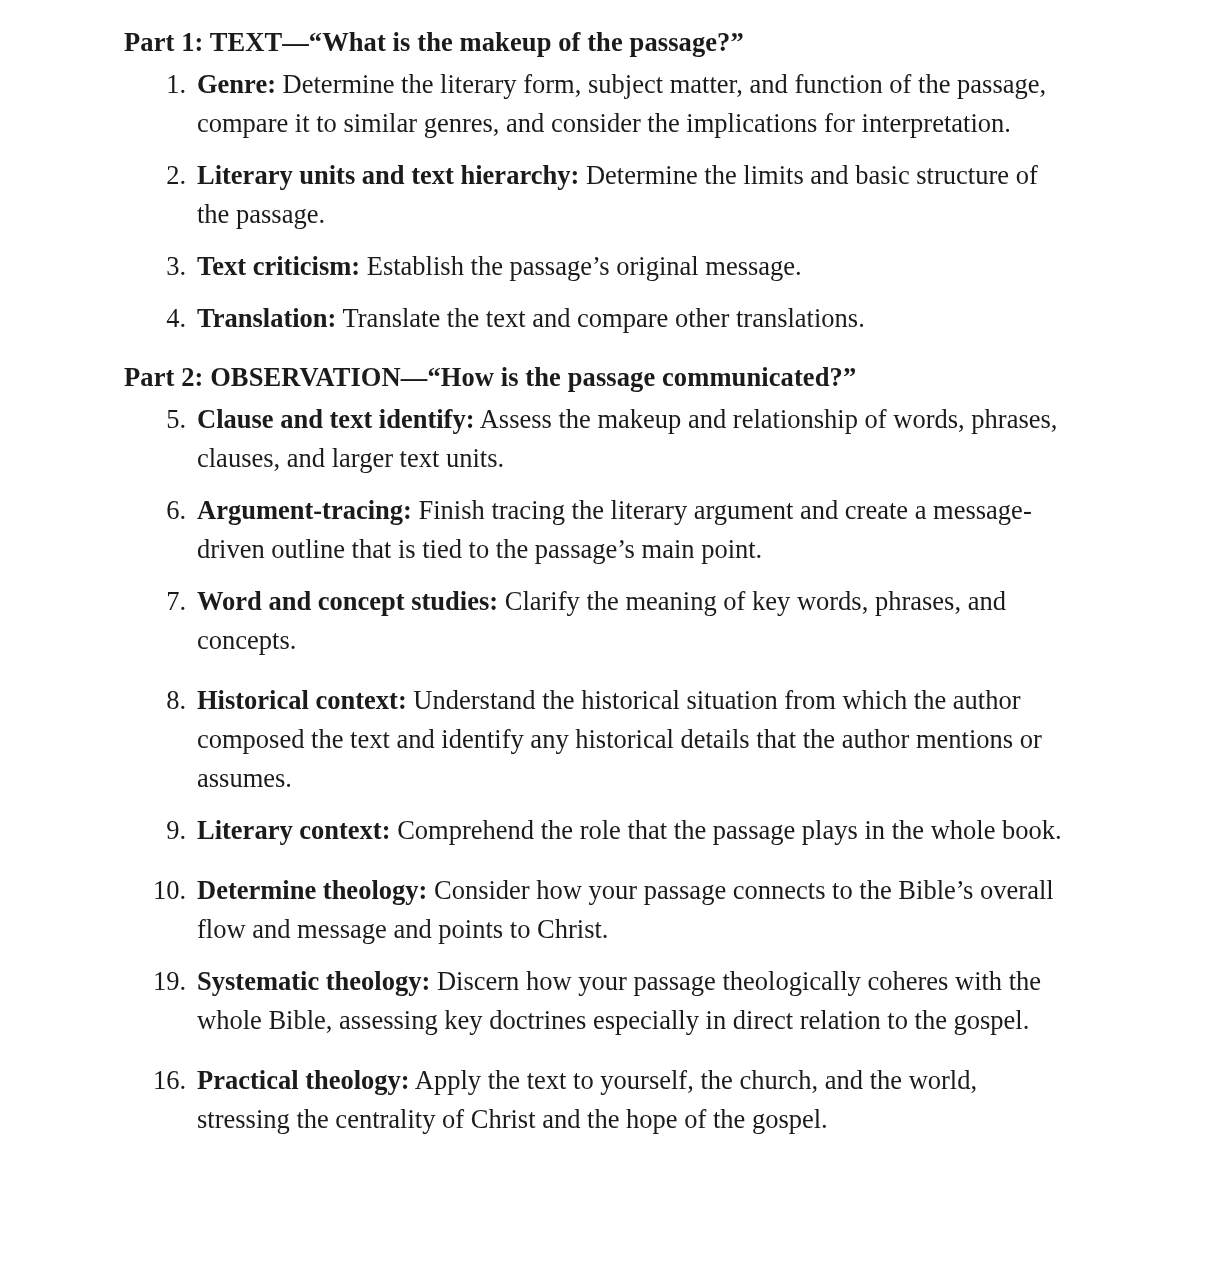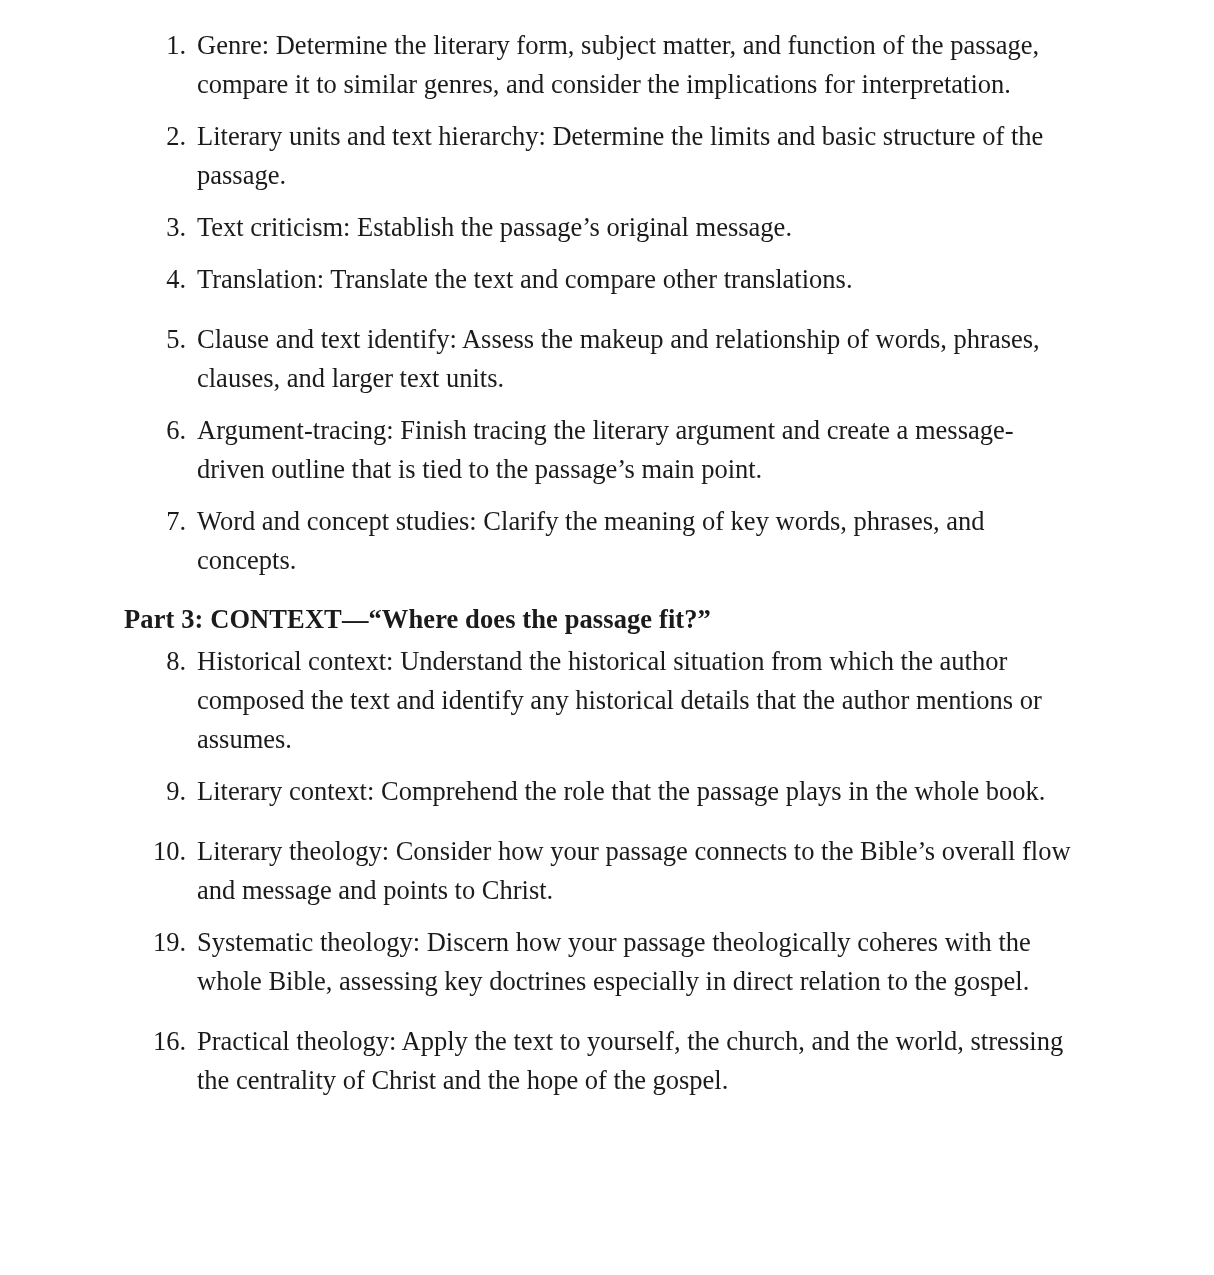--- a/index.html
+++ b/index.html
@@ -73,82 +73,83 @@
     line-height: 39px;
   }
 
   .step-text {
     display: block;
     text-align: left;
     hyphens: none;
   }
 
   .step-label {
-    font-weight: normal;
+    font-weight: bold;
   }
 </style>
 </head>
 <body>
 
 <div id="page">
   <div class="doc-body">
       <section class="part-block">
+        <h2 class="part-heading">Part 1: TEXT—“What is the makeup of the passage?”</h2>
         <ul class="step-list">
           <li class="step-item">
             <span class="step-num">1.</span>
             <span class="step-text"><span class="step-label">Genre:</span><span class="step-desc"> Determine the literary form, subject matter, and function of the passage, compare it to similar genres, and consider the implications for interpretation.</span></span>
           </li>
           <li class="step-item">
             <span class="step-num">2.</span>
             <span class="step-text"><span class="step-label">Literary units and text hierarchy:</span><span class="step-desc"> Determine the limits and basic structure of the passage.</span></span>
           </li>
           <li class="step-item">
             <span class="step-num">3.</span>
             <span class="step-text"><span class="step-label">Text criticism:</span><span class="step-desc"> Establish the passage’s original message.</span></span>
           </li>
           <li class="step-item">
             <span class="step-num">4.</span>
             <span class="step-text"><span class="step-label">Translation:</span><span class="step-desc"> Translate the text and compare other translations.</span></span>
           </li>
         </ul>
       </section>
       <section class="part-block">
+        <h2 class="part-heading">Part 2: OBSERVATION—“How is the passage communicated?”</h2>
         <ul class="step-list">
           <li class="step-item">
             <span class="step-num">5.</span>
             <span class="step-text"><span class="step-label">Clause and text identify:</span><span class="step-desc"> Assess the makeup and relationship of words, phrases, clauses, and larger text units.</span></span>
           </li>
           <li class="step-item">
             <span class="step-num">6.</span>
             <span class="step-text"><span class="step-label">Argument-tracing:</span><span class="step-desc"> Finish tracing the literary argument and create a message-driven outline that is tied to the passage’s main point.</span></span>
           </li>
           <li class="step-item">
             <span class="step-num">7.</span>
             <span class="step-text"><span class="step-label">Word and concept studies:</span><span class="step-desc"> Clarify the meaning of key words, phrases, and concepts.</span></span>
           </li>
         </ul>
       </section>
       <section class="part-block">
-        <h2 class="part-heading">Part 3: CONTEXT—“Where does the passage fit?”</h2>
         <ul class="step-list">
           <li class="step-item">
             <span class="step-num">8.</span>
             <span class="step-text"><span class="step-label">Historical context:</span><span class="step-desc"> Understand the historical situation from which the author composed the text and identify any historical details that the author mentions or assumes.</span></span>
           </li>
           <li class="step-item">
             <span class="step-num">9.</span>
             <span class="step-text"><span class="step-label">Literary context:</span><span class="step-desc"> Comprehend the role that the passage plays in the whole book.</span></span>
           </li>
         </ul>
       </section>
       <section class="part-block">
         <ul class="step-list">
           <li class="step-item">
             <span class="step-num">10.</span>
-            <span class="step-text"><span class="step-label">Literary theology:</span><span class="step-desc"> Consider how your passage connects to the Bible’s overall flow and message and points to Christ.</span></span>
+            <span class="step-text"><span class="step-label">Determine theology:</span><span class="step-desc"> Consider how your passage connects to the Bible’s overall flow and message and points to Christ.</span></span>
           </li>
           <li class="step-item">
             <span class="step-num">19.</span>
             <span class="step-text"><span class="step-label">Systematic theology:</span><span class="step-desc"> Discern how your passage theologically coheres with the whole Bible, assessing key doctrines especially in direct relation to the gospel.</span></span>
           </li>
         </ul>
       </section>
       <section class="part-block">
         <ul class="step-list">
           <li class="step-item">

